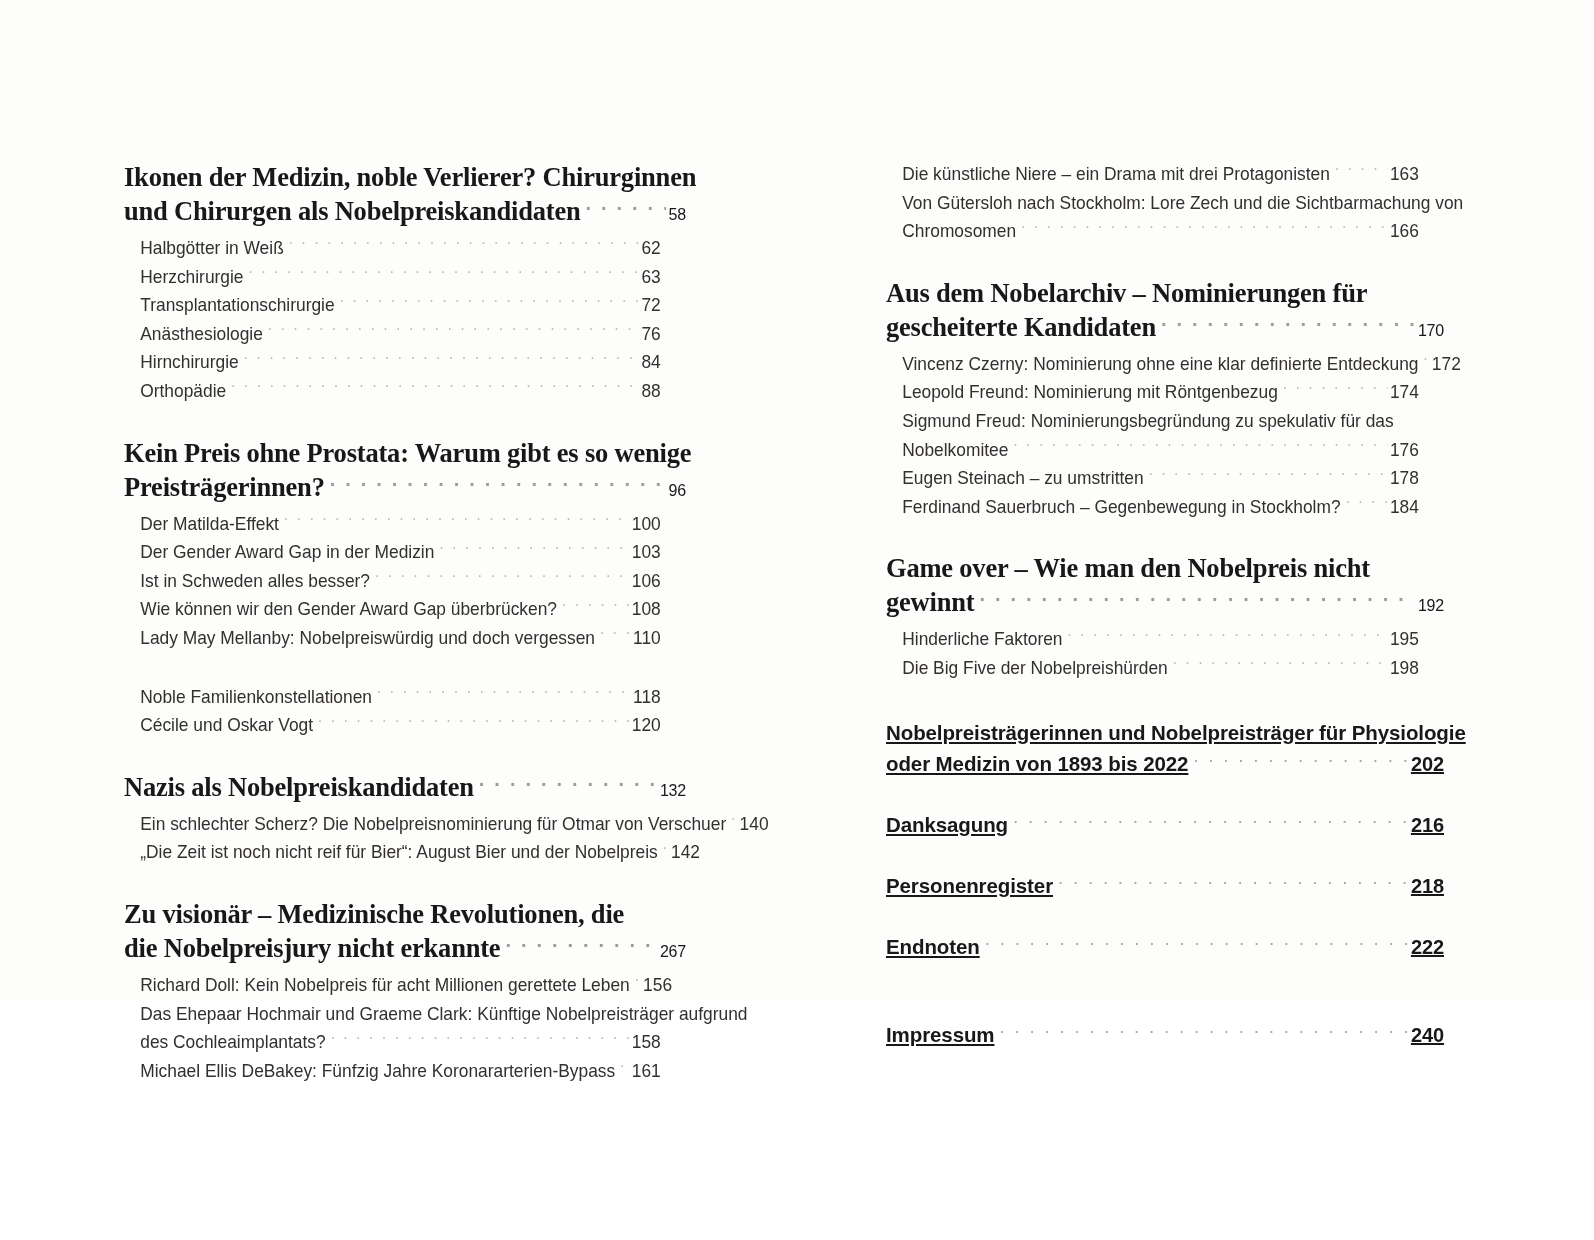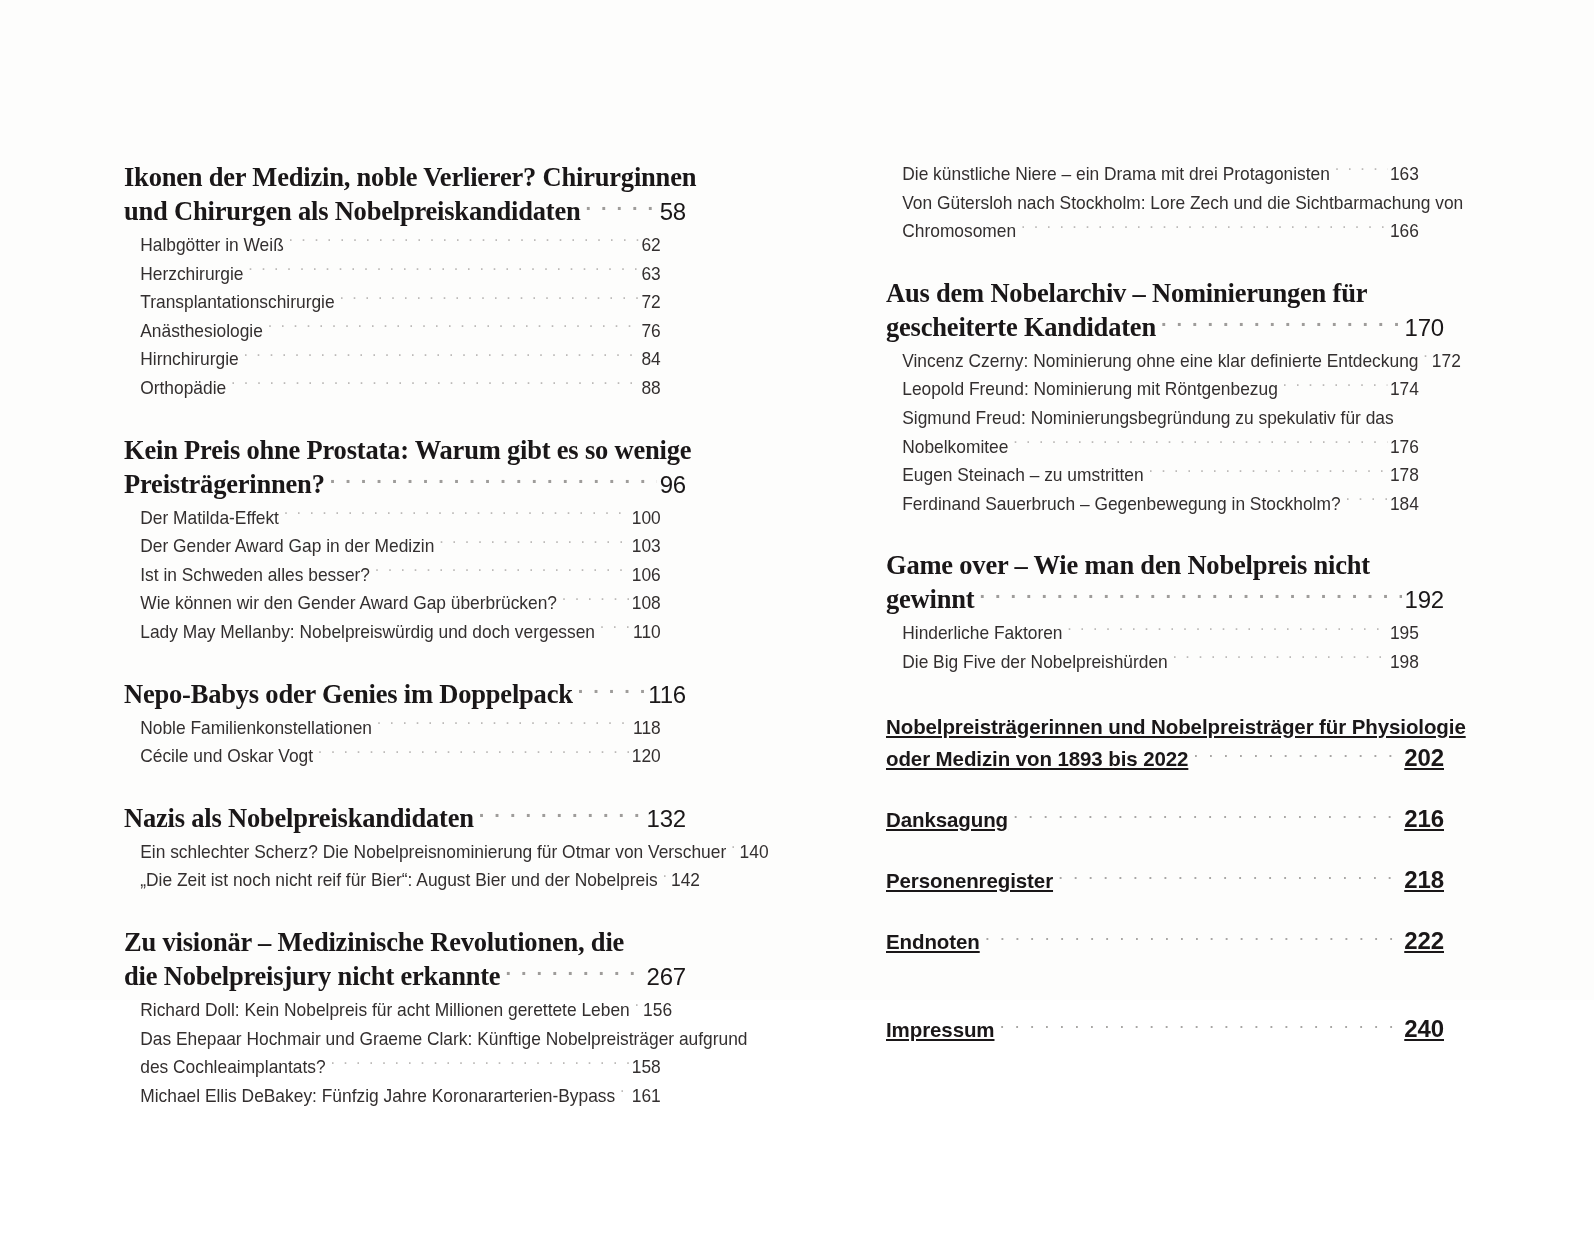--- a/index.html
+++ b/index.html
@@ -58,21 +58,21 @@
     font-family: "Liberation Serif", "DejaVu Serif", serif;
     font-weight: bold;
     font-size: 26.5px;
     line-height: 34px;
     color: #1a1718;
     letter-spacing: -0.2px;
   }
   .chapter .pg {
     font-family: "Liberation Sans", sans-serif;
     font-weight: normal;
-    font-size: 24px;
+    font-size: 16px;
   }
   .chapter .leader { height: 0.9em; }
   .chapter .leader::before {
     color: #9e9c9a;
     font-family: "Liberation Sans", sans-serif;
     font-size: 20px;
     letter-spacing: 2.2px;
   }
   .chapter .headline-line {
     display: block;
@@ -110,21 +110,21 @@
   
   .backmatter {
     font-family: "Liberation Sans", sans-serif;
     font-weight: bold;
     font-size: 20.5px;
     line-height: 31px;
     color: #1a1718;
     letter-spacing: -0.1px;
     text-decoration: underline;
   }
-  .backmatter .pg { font-weight: bold; font-size: 24px; }
+  .backmatter .pg { font-weight: bold; font-size: 20px; }
   .backmatter .leader::before {
     color: #a8a6a4;
     font-weight: normal;
     font-size: 19px;
     letter-spacing: 2.2px;
   }
   .backmatter .headline-line { display: block; white-space: pre; }
 
   .gap-chapter { height: 30px; }
   .gap-bm      { height: 27px; }
@@ -223,27 +223,20 @@
         </div>
       </div>
       <div class="sub">
         <div class="row">
           <span class="txt">Lady May Mellanby: Nobelpreiswürdig und doch vergessen</span>
           <span class="leader"></span>
           <span class="pg">110</span>
         </div>
       </div>
       <div class="gap-chapter"></div>
-      <div class="chapter-wrap chapter">
-        <div class="row">
-          <span class="txt">Nepo-Babys oder Genies im Doppelpack</span>
-          <span class="leader"></span>
-          <span class="pg">116</span>
-        </div>
-      </div>
       <div class="sub">
         <div class="row">
           <span class="txt">Noble Familienkonstellationen</span>
           <span class="leader"></span>
           <span class="pg">118</span>
         </div>
       </div>
       <div class="sub">
         <div class="row">
           <span class="txt">Cécile und Oskar Vogt</span>

